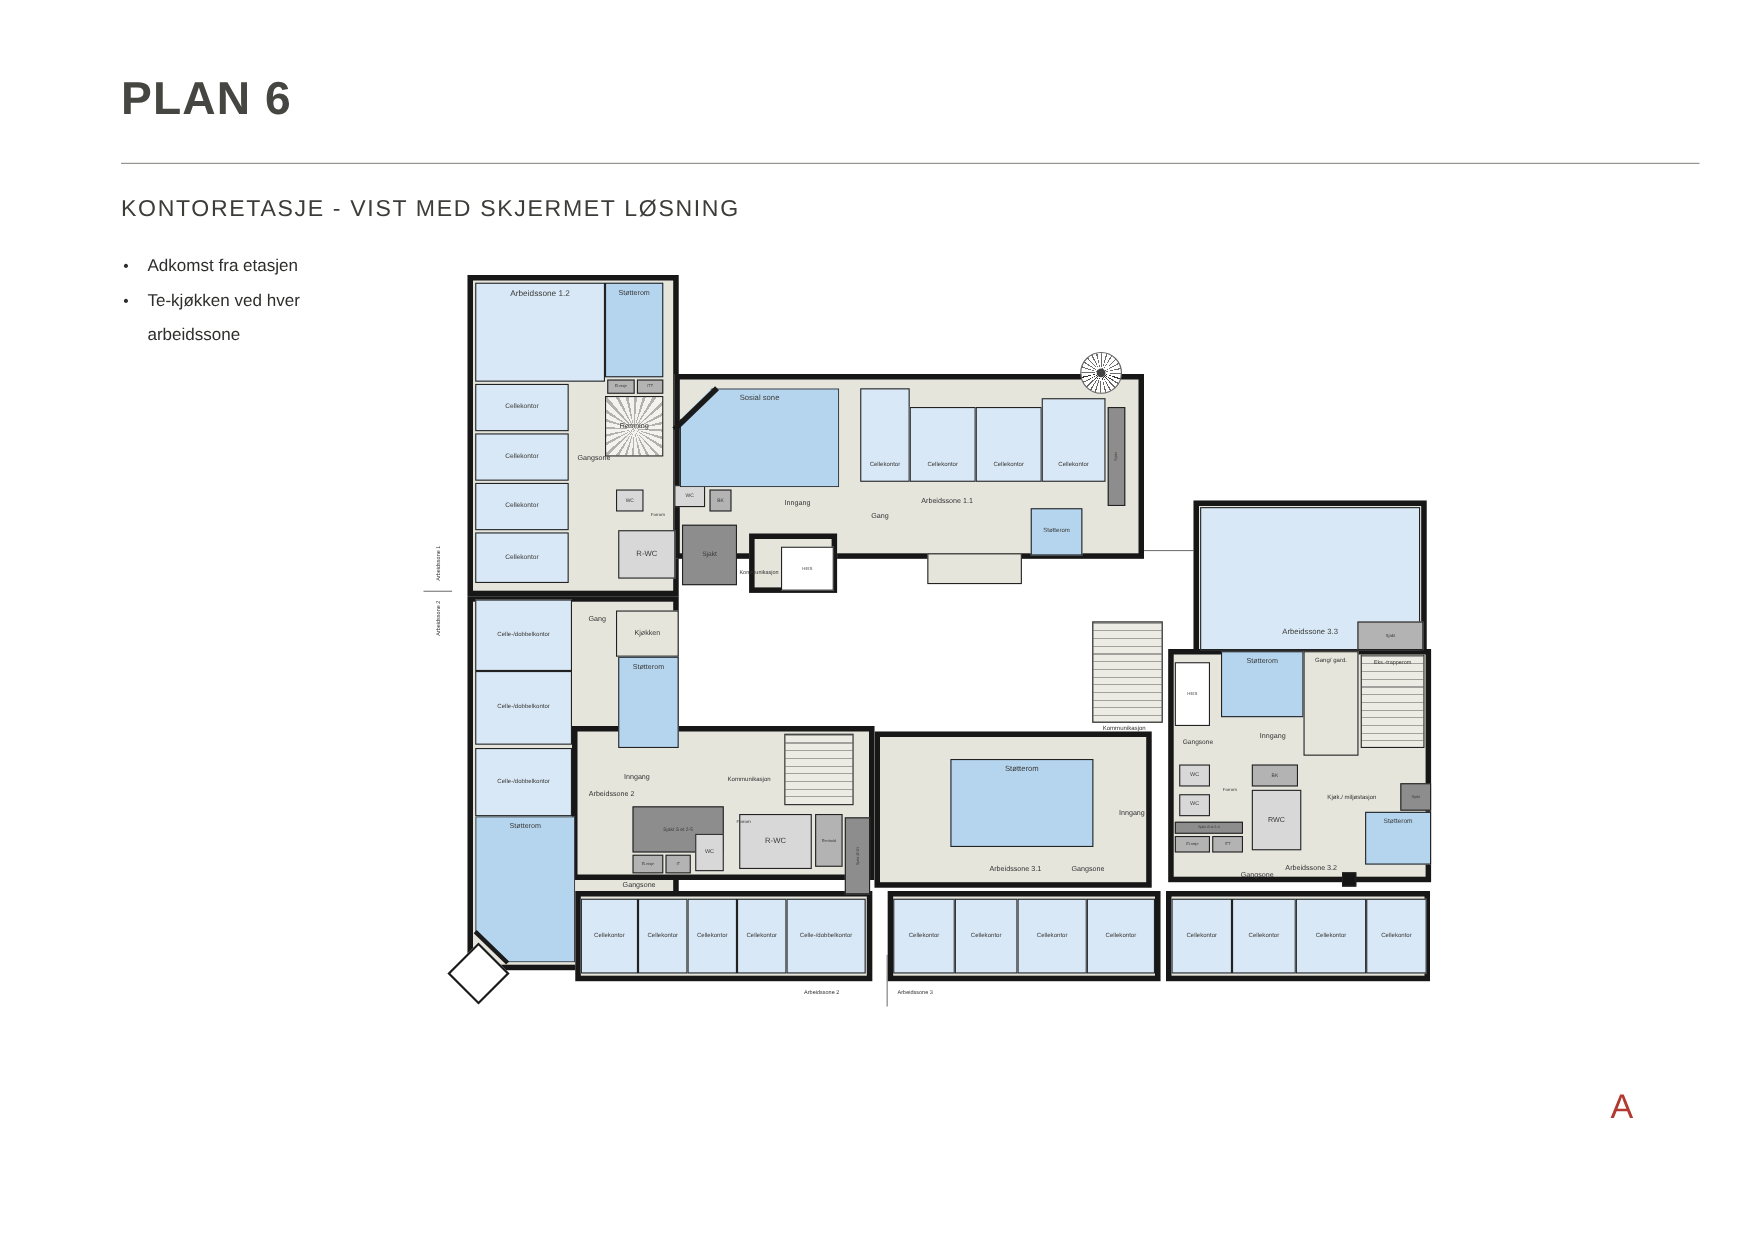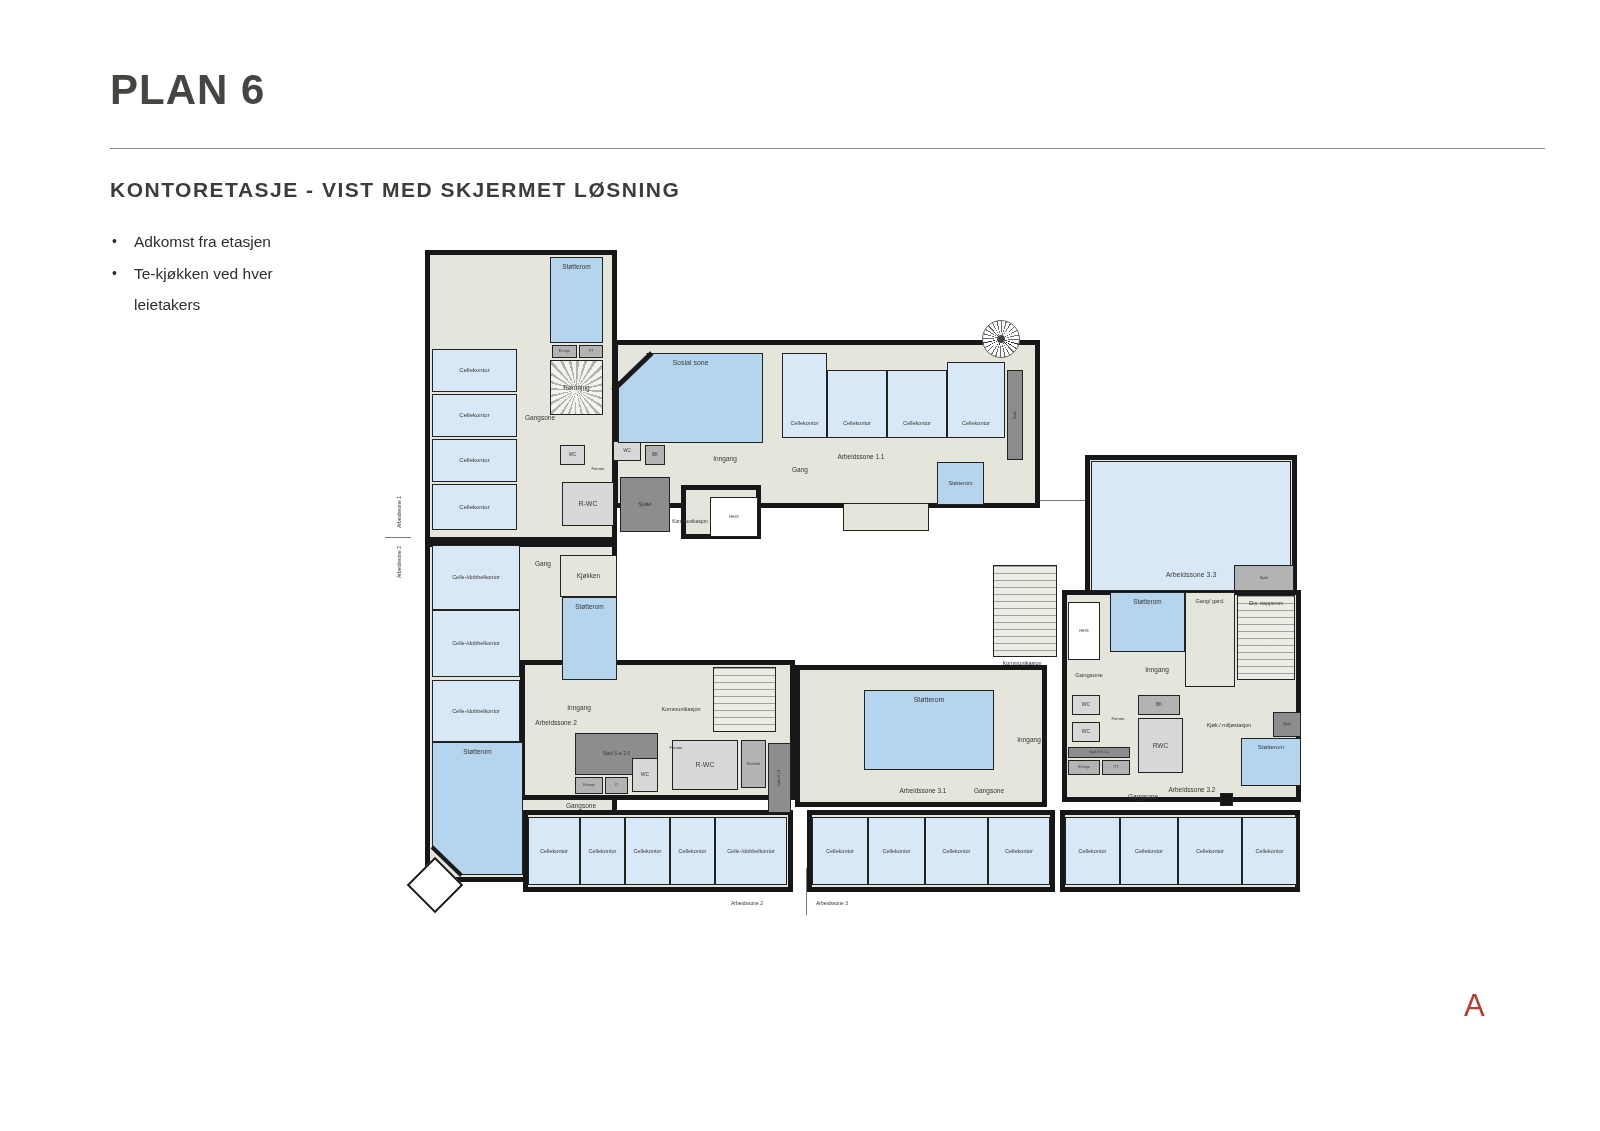--- a/index.html
+++ b/index.html
@@ -4,21 +4,21 @@
 <style>
   html,body{margin:0;padding:0;}
   body{
     width:1600px;height:1131px;position:relative;background:#ffffff;
     font-family:"Liberation Sans",sans-serif;overflow:hidden;color:#333;
   }
   
   #page-title{position:absolute;left:110px;top:66px;font-size:42px;font-weight:bold;
     letter-spacing:1px;color:#454541;}
   #title-rule{position:absolute;left:110px;top:148px;width:1435px;height:1px;background:#8a8a86;}
-  #page-subtitle{position:absolute;left:110px;top:178px;font-size:21px;font-weight:bold;
+  #page-subtitle{position:absolute;left:110px;top:178px;font-size:21px;font-weight:normal;
     letter-spacing:1.5px;color:#3c3c39;}
   
   #bullet-list{position:absolute;left:108px;top:226px;width:225px;margin:0;padding:0;list-style:none;}
   #bullet-list li{position:relative;padding-left:26px;font-size:15.5px;line-height:31.5px;color:#2e2e2c;}
   #bullet-list li::before{content:"•";position:absolute;left:4px;top:0;font-size:14px;color:#2e2e2c;}
   
   #logo-a{position:absolute;left:1464px;top:988px;font-size:31px;color:#b23a30;font-weight:normal;}
   
   #plan{position:absolute;left:385px;top:245px;width:925px;height:690px;}
   #plan .block{position:absolute;box-sizing:border-box;border:5px solid #171717;background:#e6e5dc;z-index:1;}
@@ -51,40 +51,43 @@
     border:2.5px solid #1a1a1a;transform:rotate(45deg);z-index:2;}
 </style>
 </head>
 <body>
 
 <div id="page-title">PLAN 6</div>
 <div id="title-rule"></div>
 <div id="page-subtitle">KONTORETASJE - VIST MED SKJERMET LØSNING</div>
 <ul id="bullet-list">
     <li>Adkomst fra etasjen</li>
-    <li>Te-kjøkken ved hver leietakers</li>
+    <li>Te-kjøkken ved hver arbeidssone</li>
   </ul>
 
 <div id="plan">
   <div id="fan"></div>
   <div id="diamond"></div>
 <div class="block" style="left: 40px; top: 5px; width: 192px; height: 292px;"></div>
     <div class="block" style="left: 40px; top: 297px; width: 192px; height: 340px;"></div>
     <div class="block" style="left: 135px; top: 415px; width: 275px; height: 140px;"></div>
     <div class="block" style="left: 138px; top: 565px; width: 270px; height: 82px;"></div>
     <div class="block" style="left: 228px; top: 95px; width: 427px; height: 168px;"></div>
     <div class="block" style="left: 296px; top: 240px; width: 80px; height: 54px;"></div>
     <div class="block" style="left: 608px; top: 320px; width: 64px; height: 92px;"></div>
     <div class="block" style="left: 410px; top: 420px; width: 252px; height: 142px;"></div>
     <div class="block" style="left: 422px; top: 565px; width: 248px; height: 82px;"></div>
     <div class="block" style="left: 675px; top: 565px; width: 240px; height: 82px;"></div>
     <div class="block" style="left: 700px; top: 210px; width: 212px; height: 142px;"></div>
     <div class="block" style="left: 677px; top: 345px; width: 239px; height: 212px;"></div>
     <div class="wall" style="left: 228px; top: 143px; width: 54px; height: 5px; transform: rotate(-44deg);"></div>
     <div class="wall" style="left: 47px; top: 600px; width: 41px; height: 4px; transform: rotate(44deg);"></div>
+    <div class="room t-office la-top" style="left: 47px; top: 12px; width: 118px; height: 90px;">
+      <span style="font-size: 7.5px;">Arbeidssone 1.2</span>
+    </div>
     <div class="room t-support la-top" style="left: 165px; top: 12px; width: 53px; height: 86px;">
       <span style="font-size: 6.5px;">Støtterom</span>
     </div>
     <div class="room t-svc2" style="left: 167px; top: 100px; width: 25px; height: 13px;">
       <span style="font-size: 3.5px;">El.nisje</span>
     </div>
     <div class="room t-svc2" style="left: 194px; top: 100px; width: 24px; height: 13px;">
       <span style="font-size: 3.5px;">ITT</span>
     </div>
     <div class="room t-spiral" style="left: 165px; top: 115px; width: 53px; height: 55px;">

